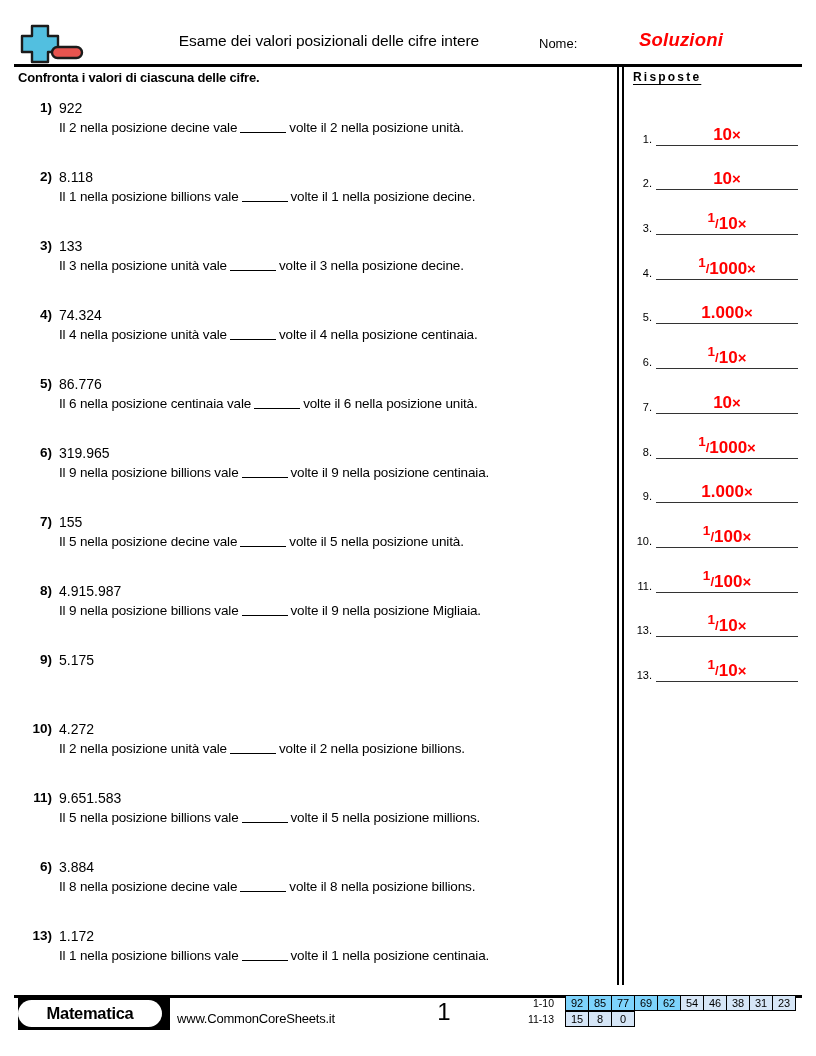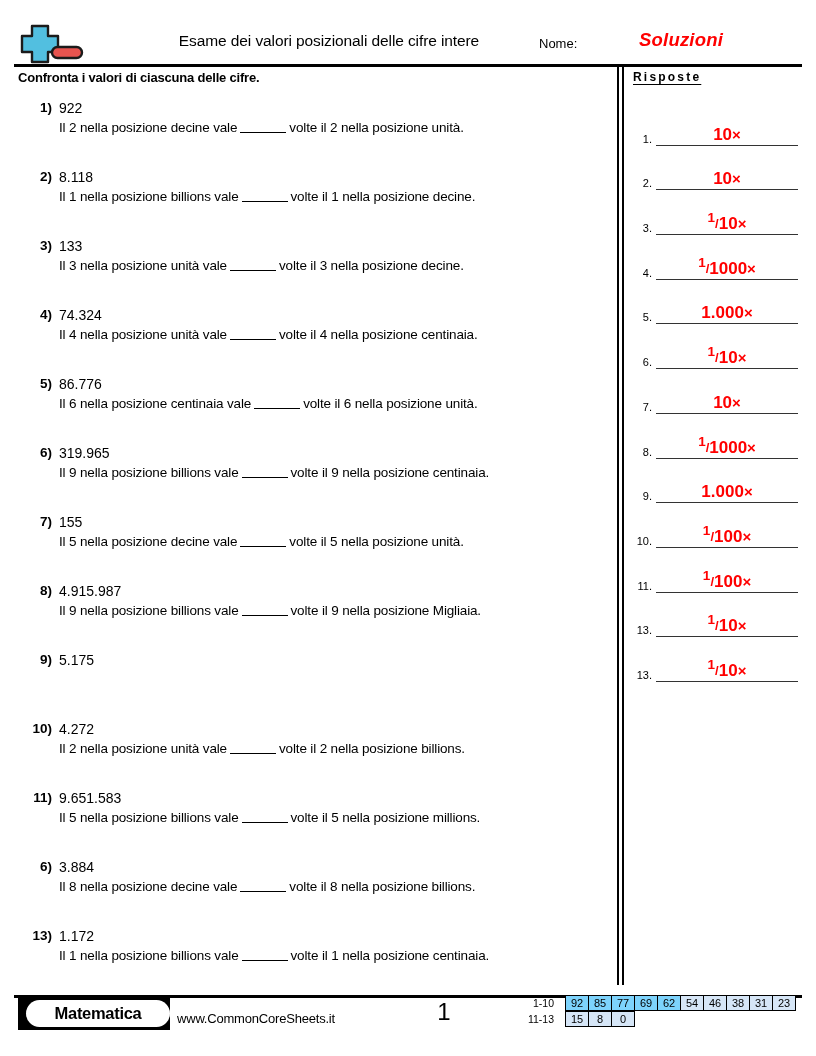--- a/index.html
+++ b/index.html
@@ -182,21 +182,21 @@
     width: 788px; height: 2.5px;
     background: #000;
   }
   #brand-badge {
     position: absolute;
     left: 18px; top: 997px;
     width: 152px; height: 33px;
     background: #000;
     display: flex;
     align-items: center;
-    justify-content: flex-end;
+    justify-content: flex-start;
   }
   #brand-oval {
     width: 144px; height: 27px;
     background: #fff;
     border-radius: 14px;
     display: flex;
     align-items: center;
     justify-content: center;
   }
   #brand-text {

